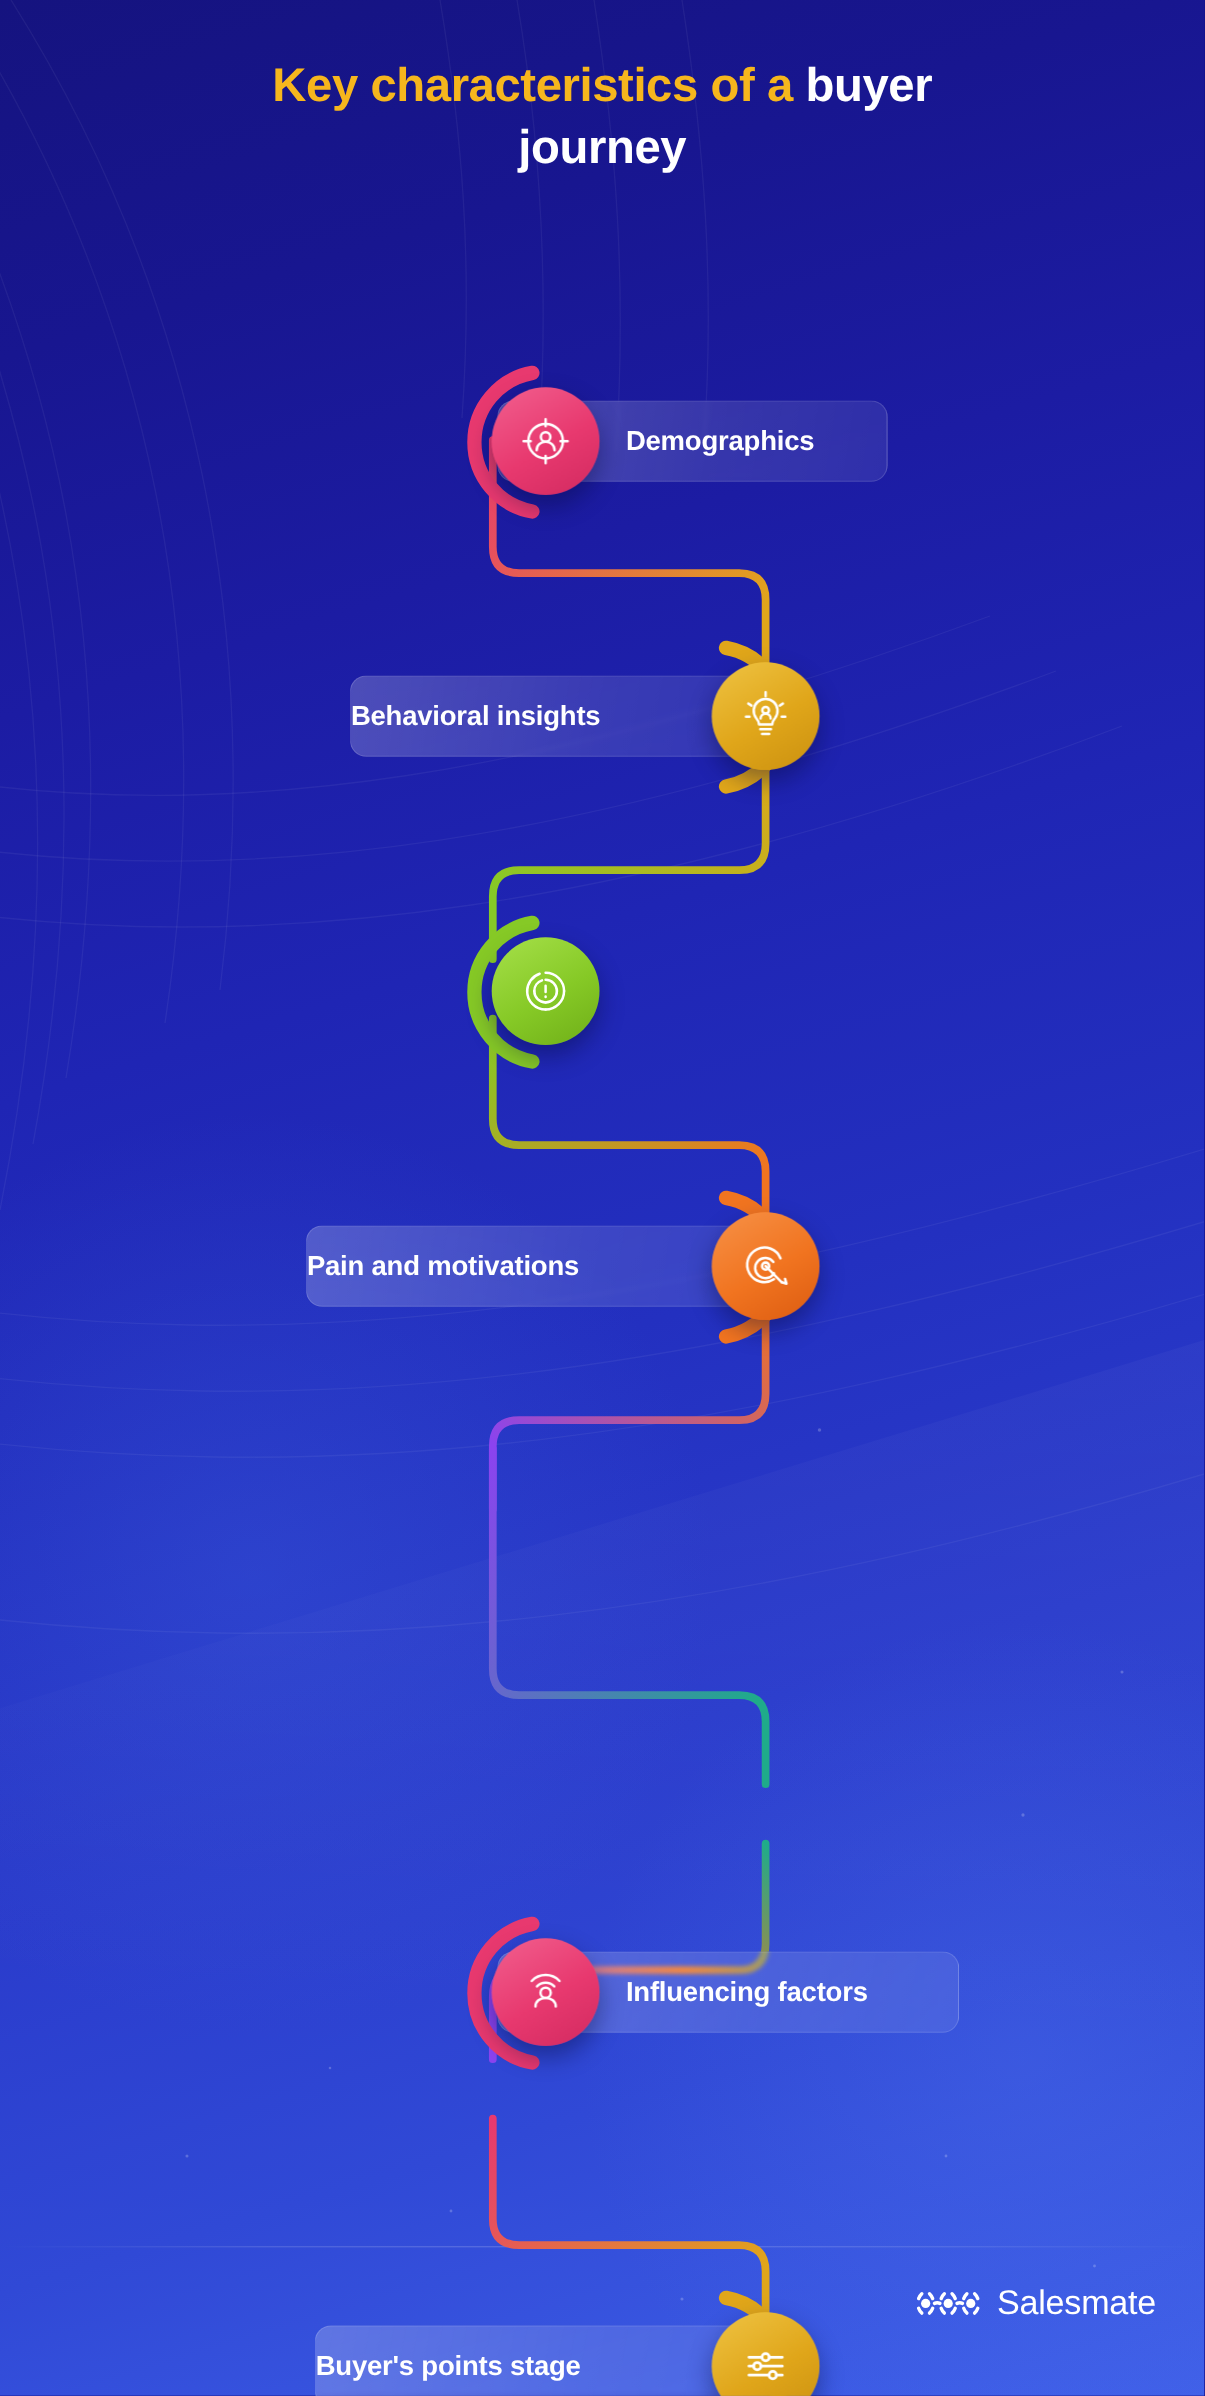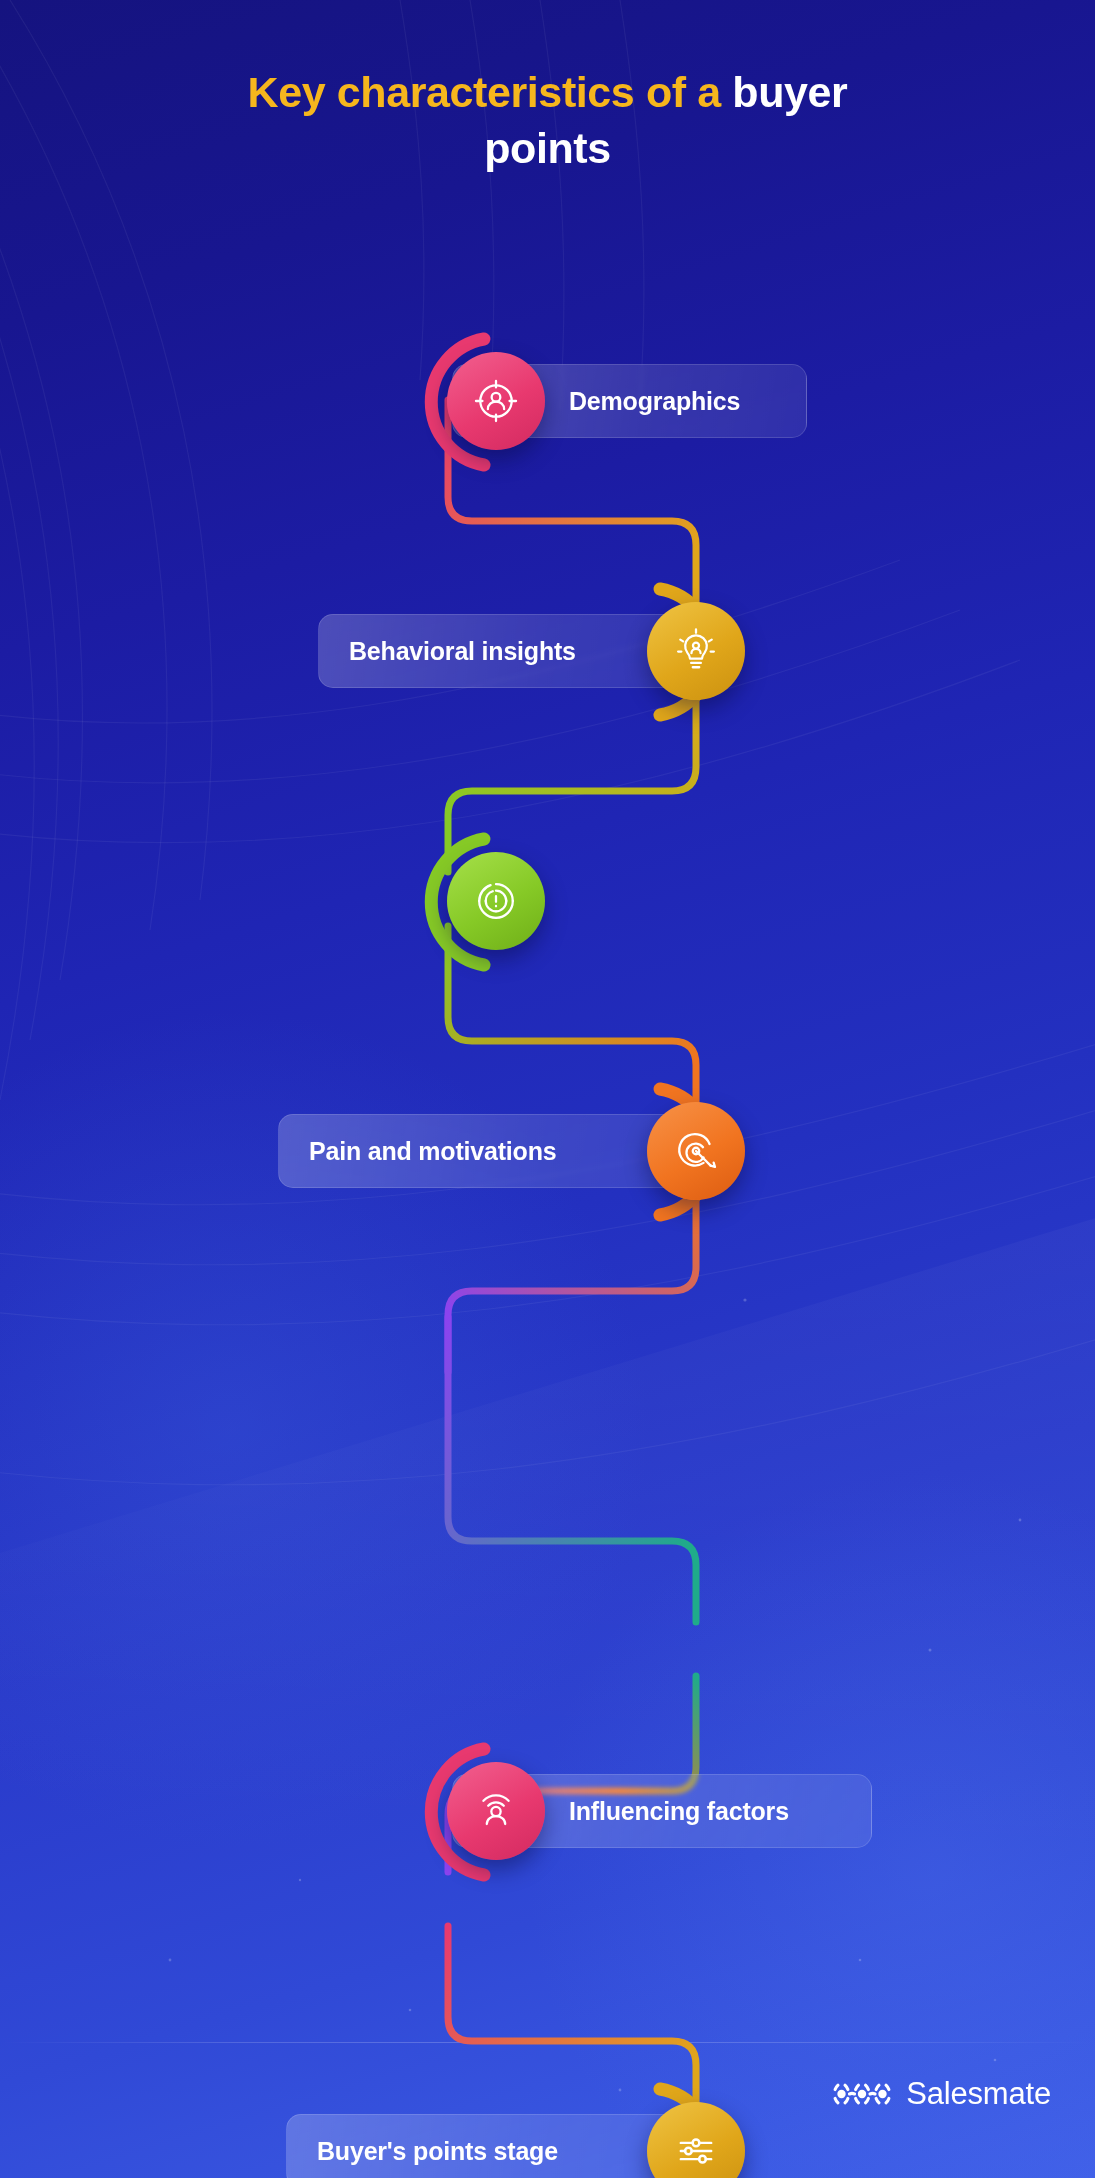--- a/index.html
+++ b/index.html
@@ -67,21 +67,21 @@
     left: 0; right: 0;
     top: 2042px;
     height: 1px;
     background: linear-gradient(90deg, rgba(255,255,255,0.0) 0%, rgba(255,255,255,0.16) 22%, rgba(255,255,255,0.22) 50%, rgba(255,255,255,0.14) 78%, rgba(255,255,255,0.0) 100%);
   }
 
   
   #title {
     position: absolute;
     left: 0; right: 0;
-    top: 64px;
+    top: 50px;
     text-align: center;
     font-size: 43px;
     line-height: 56px;
     font-weight: 700;
     letter-spacing: -0.4px;
     padding: 0 100px;
   }
   #title .gold { color: #f6b61d; }
   #title .wht  { color: #ffffff; }
 
@@ -133,21 +133,21 @@
     backdrop-filter: blur(2px);
   }
   .pill span {
     color: #ffffff;
     font-size: 25px;
     font-weight: 700;
     letter-spacing: -0.2px;
     white-space: nowrap;
   }
   .pill.lbl-right span { padding-left: 116px; padding-right: 34px; }
-  .pill.lbl-left  span { padding-left: 30px;  padding-right: 116px; }
+  .pill.lbl-left  span {  padding-right: 116px; }
 
   
   #logo {
     position: absolute;
     right: 44px;
     top: 2076px;
     display: flex;
     align-items: center;
     gap: 14px;
     justify-content: flex-end;
@@ -196,21 +196,21 @@
       <circle cx="410" cy="2010" r="1.3"></circle>
       <circle cx="620" cy="2090" r="1.4"></circle>
       <circle cx="860" cy="1960" r="1.3"></circle>
       <circle cx="300" cy="1880" r="1.2"></circle>
       <circle cx="995" cy="2060" r="1.3"></circle>
     </g>
   </svg>
 
   <div class="hr-line"></div>
 
-  <h1 id="title"><span class="gold">Key characteristics of a </span><span class="wht">buyer</span><br><span class="wht">points</span></h1>
+  <h1 id="title"><span class="gold">Key characteristics of a </span><span class="wht">buyer</span><br><span class="wht">journey</span></h1>
 
   <div id="flow">
 
     <svg id="connectors" viewBox="0 0 1095 2178">
       <defs>
         <linearGradient id="g12" x1="0" y1="0" x2="1" y2="0.7">
           <stop offset="0%" stop-color="#e8396f"></stop>
             <stop offset="100%" stop-color="#e0a61a"></stop>
         </linearGradient>
         <linearGradient id="g23" x1="1" y1="0" x2="0" y2="0.7">

